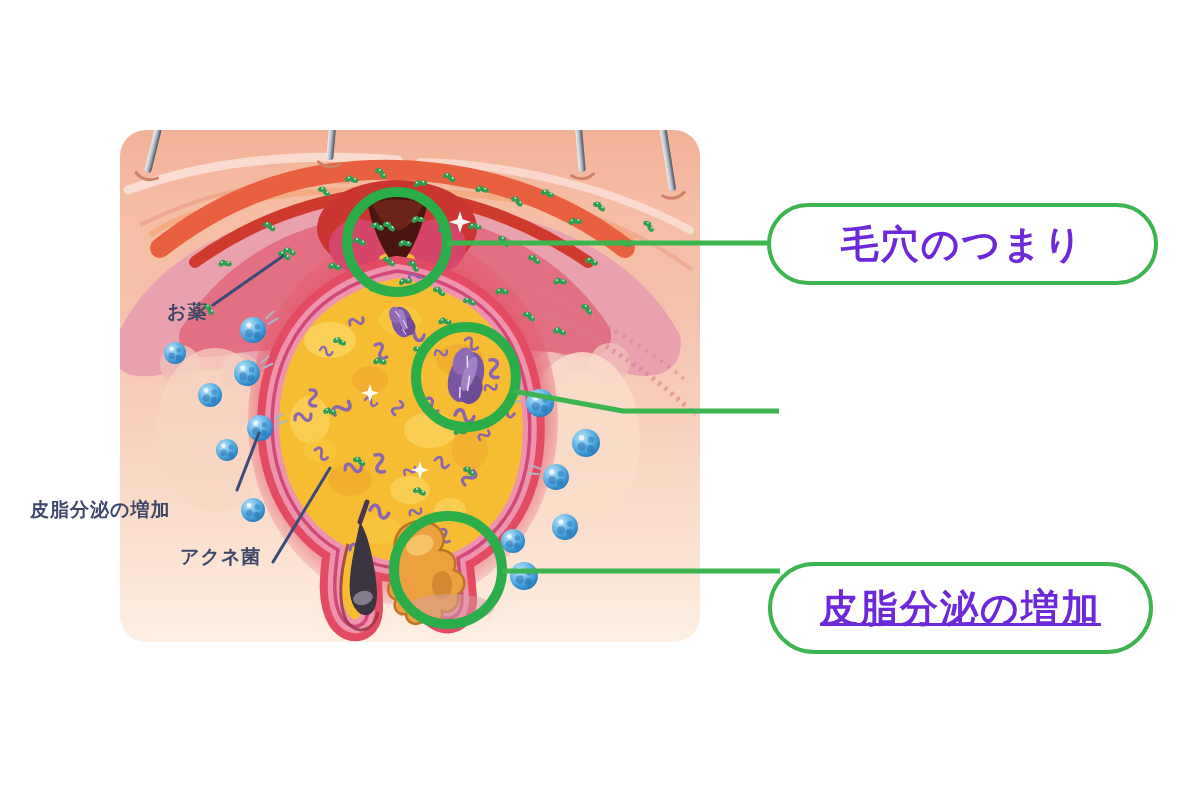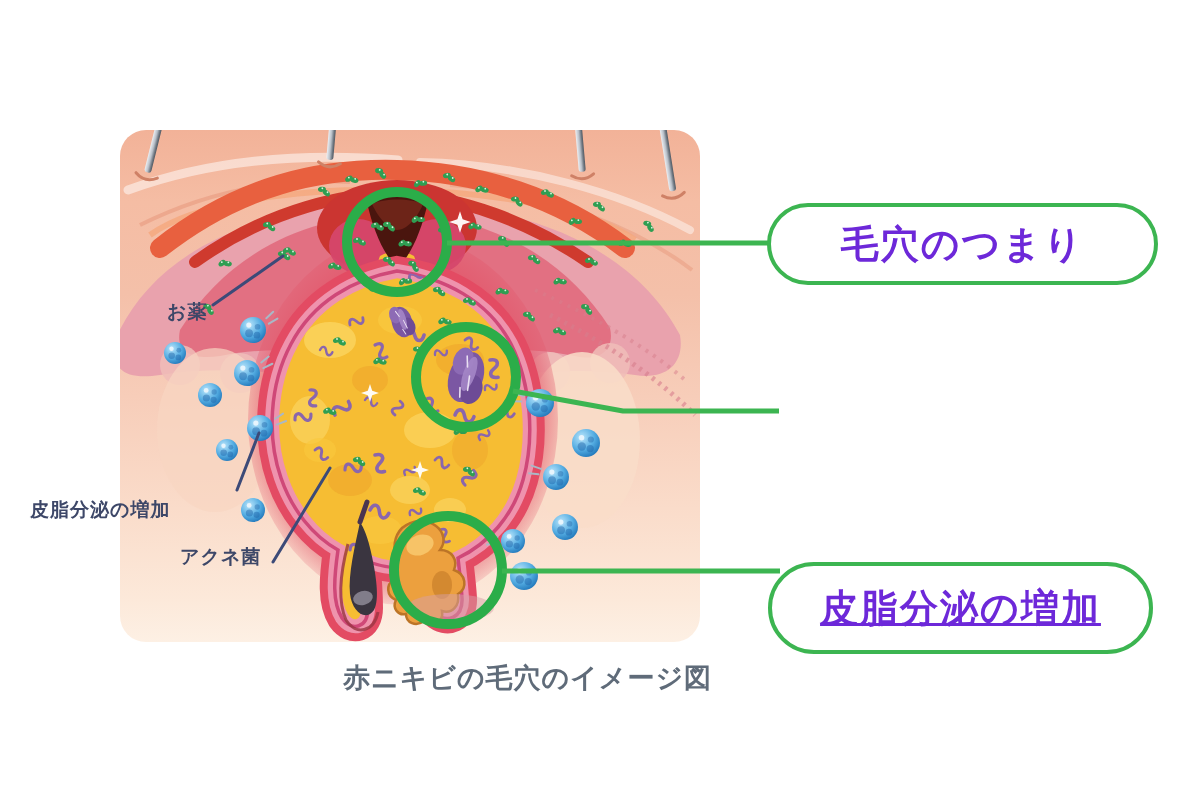--- a/index.html
+++ b/index.html
@@ -632,14 +632,13 @@
     <path d="M 502,571 L 780,571" stroke="#3cb551" stroke-width="5" fill="none"></path>
   </svg>
 
   <div class="pill" style="left:767px;top:203px;width:391px;height:82px;">毛穴のつまり</div>
   <div class="pill" style="left:768px;top:562px;width:385px;height:92px;text-decoration:underline;">皮脂分泌の増加</div>
 
   <div class="inline-label" style="left:167px;top:299px;">お薬</div>
   <div class="inline-label" style="left:30px;top:497px;">皮脂分泌の増加</div>
   <div class="inline-label" style="left:180px;top:544px;">アクネ菌</div>
 
-  <div class="caption">赤ニキビの毛穴のイメージ図</div>
 </div>
 
 </body></html>

